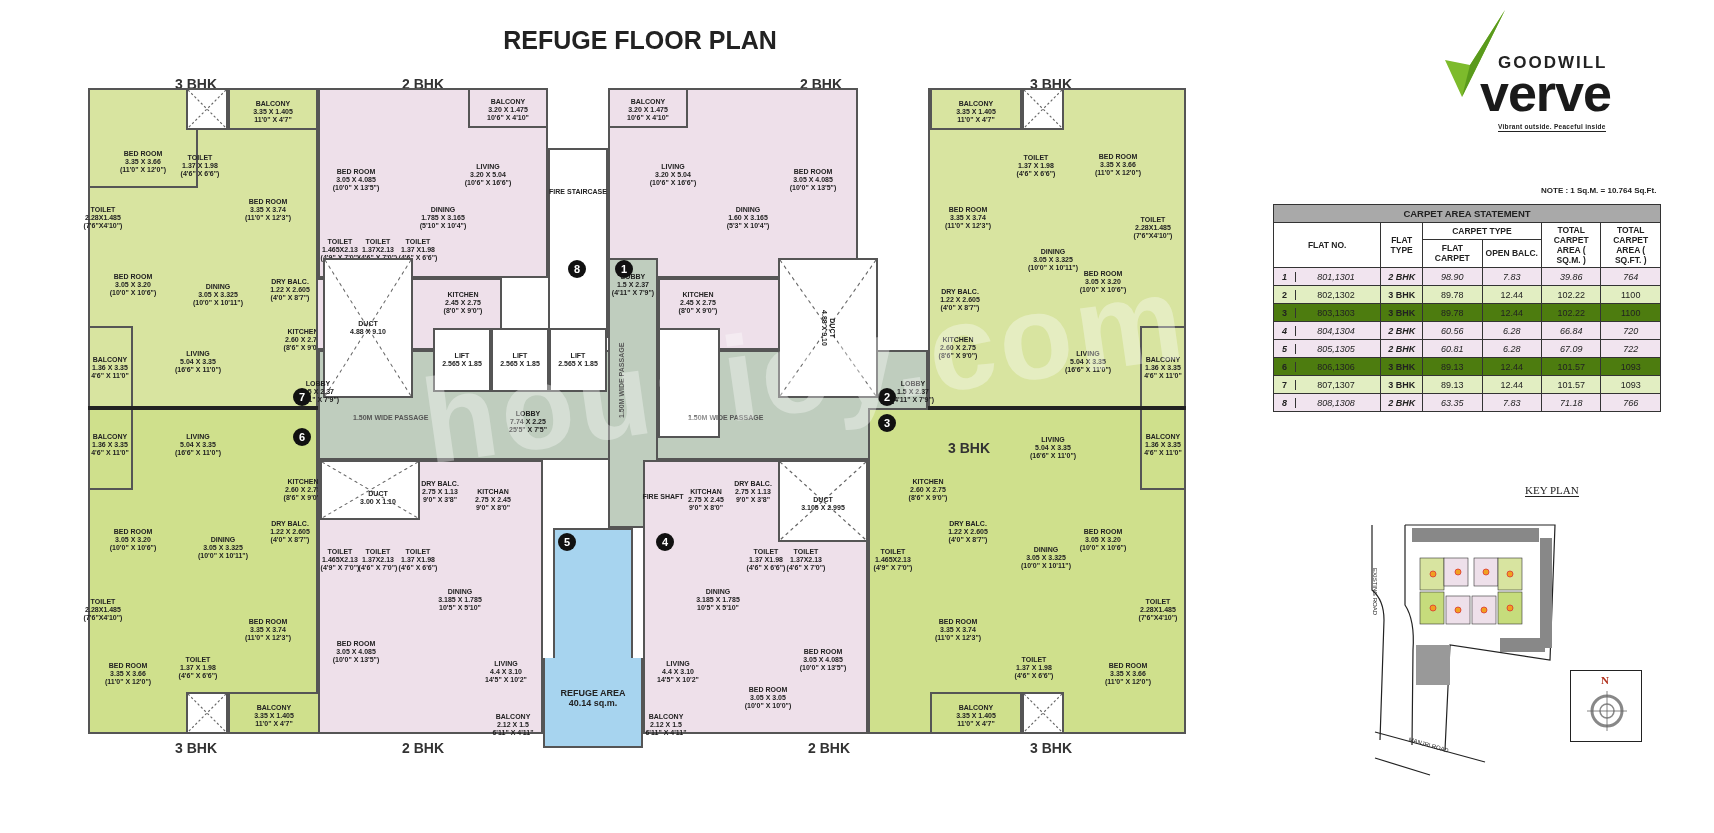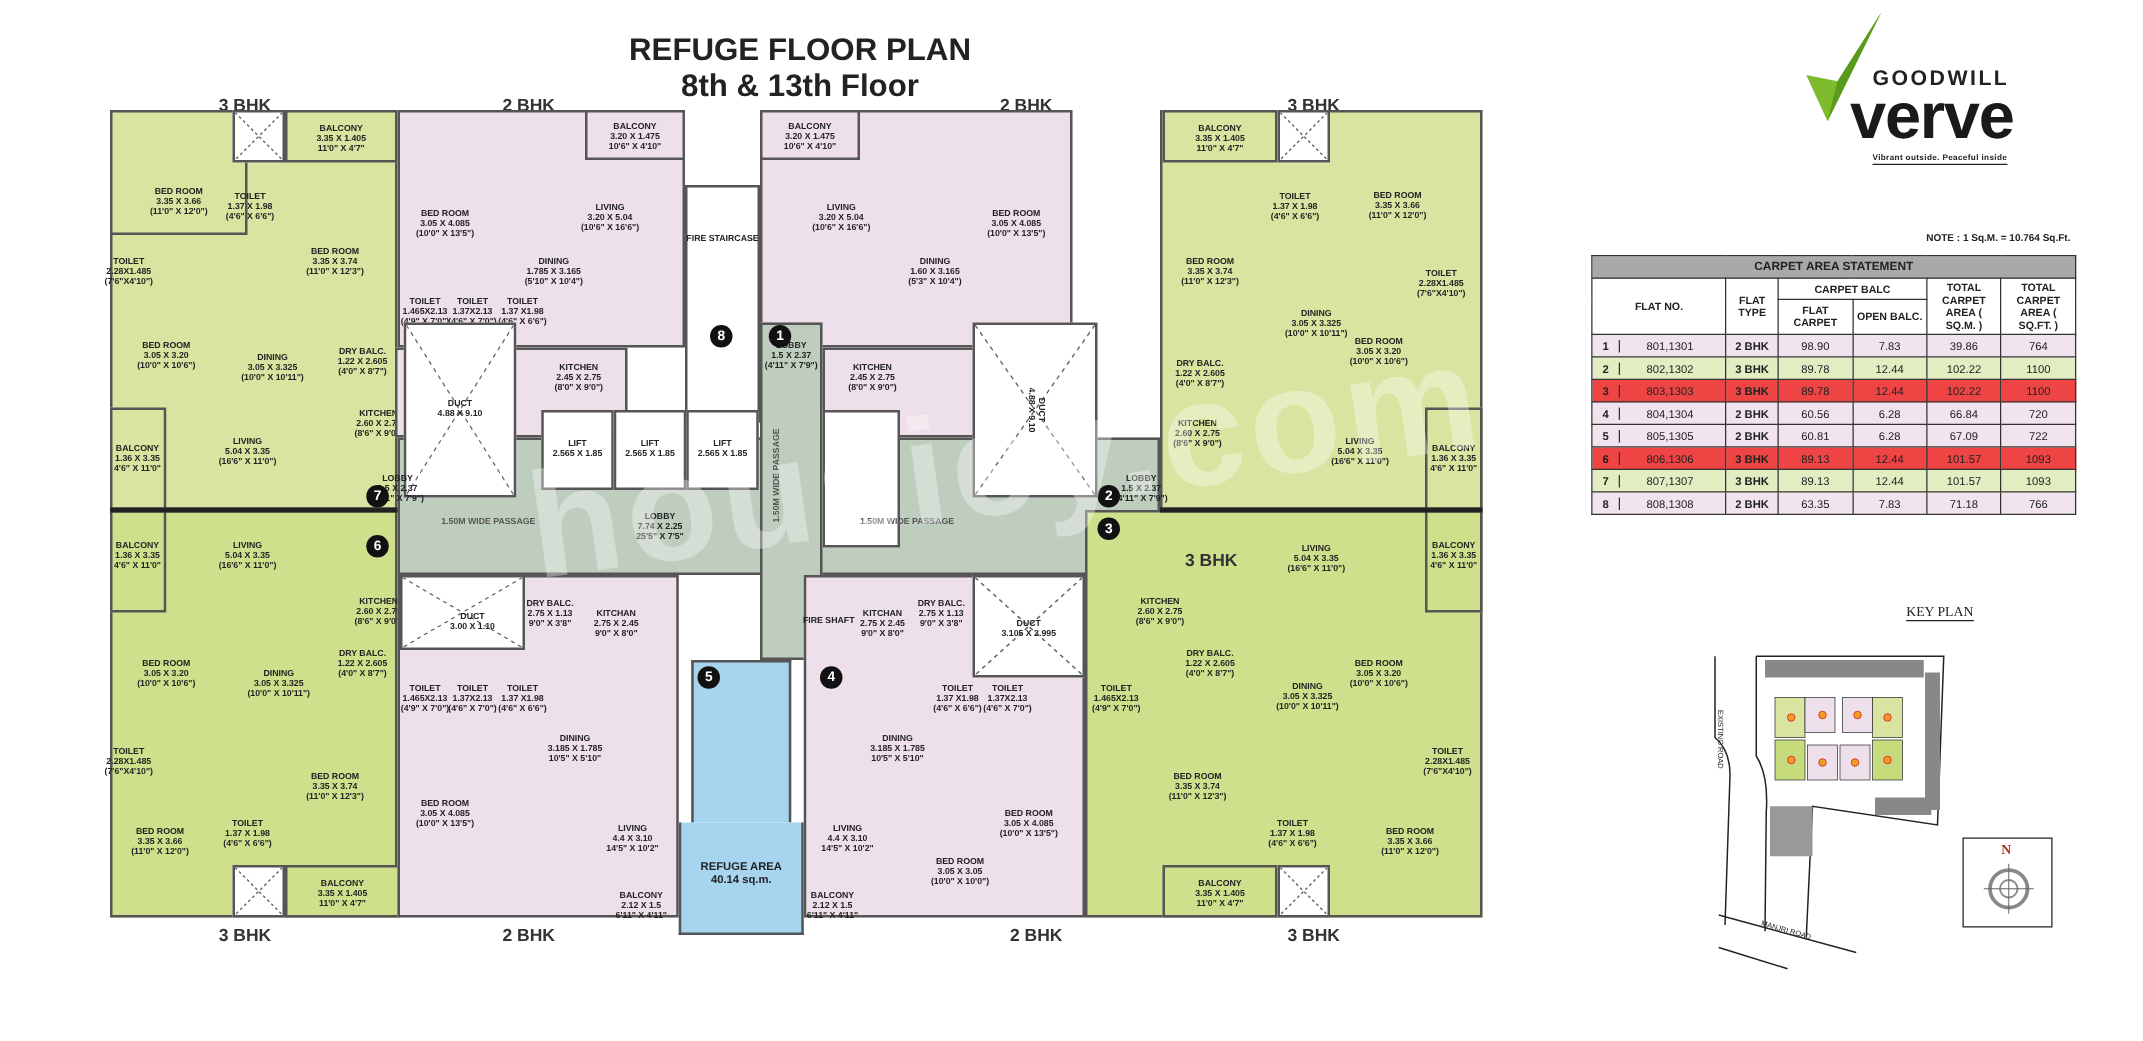--- a/index.html
+++ b/index.html
@@ -29,35 +29,34 @@
   .logo .verve{position:absolute;left:40px;top:58px;font-size:52px;font-weight:900;color:#1a1a1a;letter-spacing:-1px;line-height:60px;}
   .logo .tag{position:absolute;left:58px;top:118px;font-size:6.5px;font-weight:bold;color:#222;border-bottom:1px solid #222;padding-bottom:1px;letter-spacing:0.3px;}
   .note{left:1530px;top:186px;font-size:8px;font-weight:bold;color:#222;padding-left:11px;}
   
   .ctable{left:1273px;top:204px;width:388px;border-collapse:collapse;font-size:9px;}
   .ctable th,.ctable td{border:1px solid #333;text-align:center;}
   .ctable .hdr{background:#a9a9a9;font-weight:bold;height:18px;font-size:9.5px;}
   .ctable th{font-weight:bold;background:#fff;font-size:8.5px;line-height:10px;padding:2px;}
   .ctable td{height:18px;font-size:9px;}
   .ctable td.typ{font-weight:bold;}
-  .row-pink td{background:#f1e4ef;}
+  .row-pink td{background:#f1e4ef;font-style:italic;}
   .row-lg td{background:#e2eec2;}
-  .row-dg td{background:#ef4444;}
+  .row-dg td{background:#4d7c0f;}
   
   .keyplan{left:1350px;top:480px;width:330px;height:300px;}
   .kp-title{position:absolute;left:175px;top:4px;font-family:"Liberation Serif",serif;font-size:11px;border-bottom:1px solid #222;}
   .compass{position:absolute;left:220px;top:190px;width:72px;height:72px;border:1px solid #222;}
   .watermark{position:absolute;left:420px;top:300px;font-size:120px;font-weight:bold;color:rgba(255,255,255,0.35);transform:rotate(-8deg);letter-spacing:4px;pointer-events:none;}
 </style>
 </head>
 <body>
 
 <div class="abs title">
   <div>REFUGE FLOOR PLAN</div>
-  <div>8th &amp; 13th Floor</div>
 </div>
 
 <div class="abs bhk" style="left:175px;top:76px;">3 BHK</div>
 <div class="abs bhk" style="left:402px;top:76px;">2 BHK</div>
 <div class="abs bhk" style="left:800px;top:76px;">2 BHK</div>
 <div class="abs bhk" style="left:1030px;top:76px;">3 BHK</div>
 
 <div class="abs bhk" style="left:175px;top:740px;">3 BHK</div>
 <div class="abs bhk" style="left:402px;top:740px;">2 BHK</div>
 <div class="abs bhk" style="left:808px;top:740px;">2 BHK</div>
@@ -634,21 +633,21 @@
 <div class="abs note">NOTE : 1 Sq.M. = 10.764 Sq.Ft.</div>
 
 <table class="abs ctable">
   <thead>
     <tr>
         <td class="hdr" colspan="7">CARPET AREA STATEMENT</td>
       </tr>
     <tr>
       <th rowspan="2" colspan="1" style="width:108px;"><span>FLAT NO.</span></th>
       <th rowspan="2" style="width:42px;">FLAT TYPE</th>
-      <th colspan="2">CARPET BALC</th>
+      <th colspan="2">CARPET TYPE</th>
       <th rowspan="2" style="width:60px;">TOTAL CARPET AREA ( SQ.M. )</th>
       <th rowspan="2" style="width:60px;">TOTAL CARPET AREA ( SQ.FT. )</th>
     </tr>
     <tr>
       <th style="width:60px;">FLAT CARPET</th>
       <th style="width:60px;">OPEN BALC.</th>
     </tr>
   </thead>
   <tbody id="ctbody">
       <tr class="row-pink">

